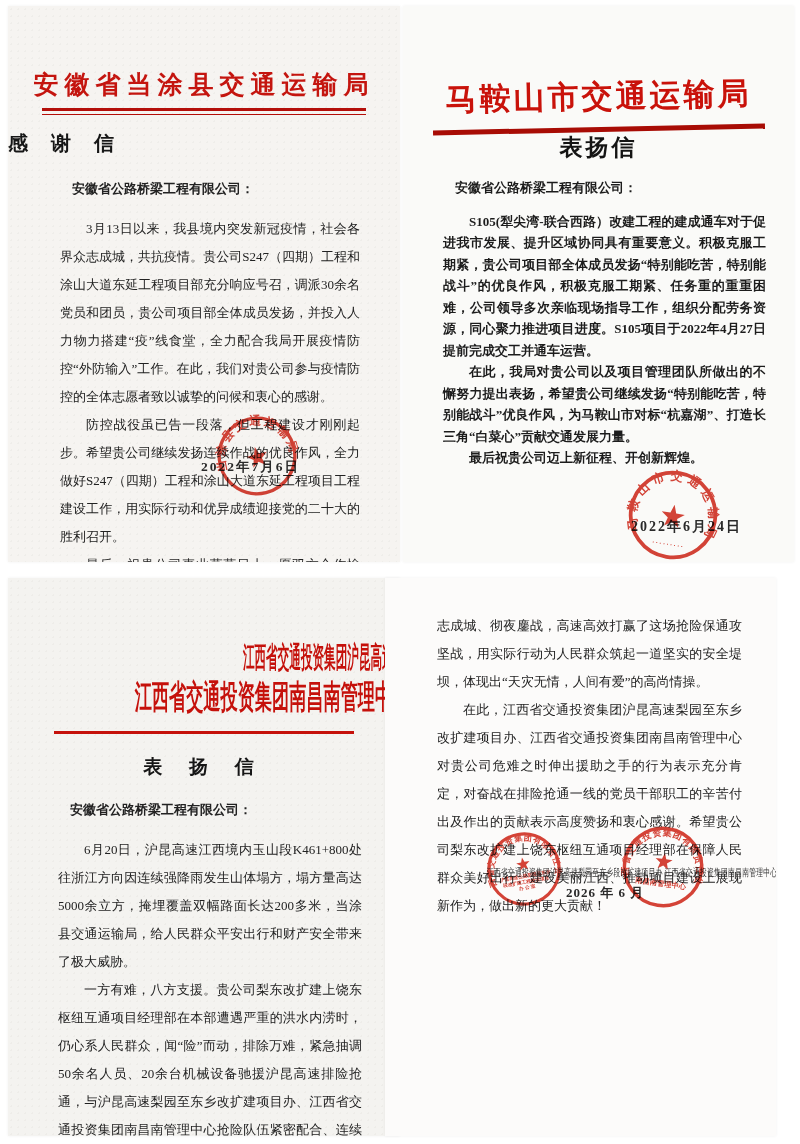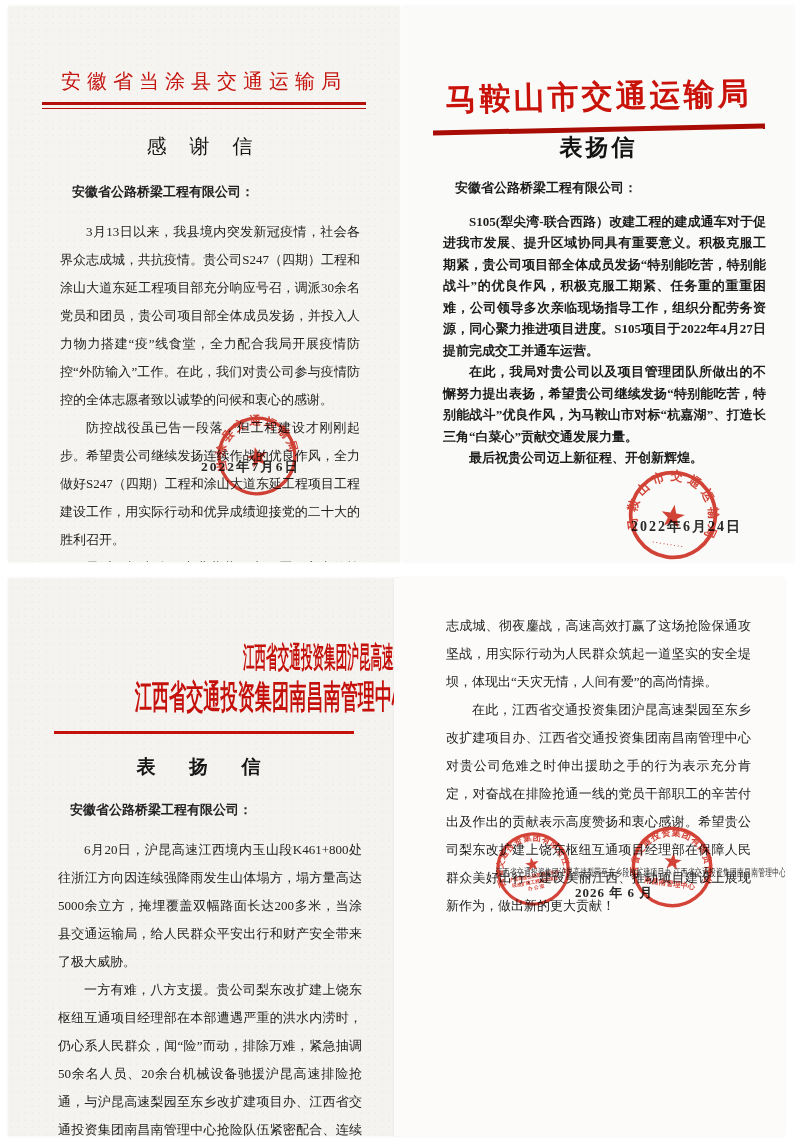--- a/index.html
+++ b/index.html
@@ -2,46 +2,46 @@
 <html><head>
 <meta charset="utf-8">
 <style>
   html,body{margin:0;padding:0;background:#ffffff;}
   body{width:800px;height:1144px;position:relative;font-family:"Liberation Serif","DejaVu Serif",serif;}
   .sheet{position:absolute;inset:0;background:#ffffff;}
   .page{position:absolute;overflow:hidden;box-shadow:0 0 3px rgba(0,0,0,0.06);}
   .page1{left:8px;top:6px;width:392px;height:556px;background:#f6f4f1;}
   .page2{left:403px;top:6px;width:391px;height:556px;background:#fafaf8;}
   .page3{left:8px;top:578px;width:392px;height:558px;background:#f4f3f0;}
-  .page4{left:394px;top:578px;width:391px;height:558px;background:#fcfbfa;}
+  .page4{left:385px;top:578px;width:391px;height:558px;background:#fcfbfa;}
 
   
-  .p1-org{margin-top:62px;font-size:20px;font-weight:normal;letter-spacing:6px;color:#c4150f;text-align:center;white-space:nowrap;}
+  .p1-org{margin-top:62px;font-size:25px;font-weight:bold;letter-spacing:6px;color:#c4150f;text-align:center;white-space:nowrap;}
   .p1-rule{width:324px;margin:7px auto 0;height:3px;border-top:3px solid #b40f0a;border-bottom:1px solid #b40f0a;}
-  .p1-title{margin-top:24px;font-size:20px;font-weight:normal;letter-spacing:9px;color:#161616;text-align:center;}
+  .p1-title{margin-top:15px;font-size:20px;font-weight:bold;letter-spacing:9px;color:#161616;}
   .body-txt{color:#222;font-size:13px;line-height:28px;text-align:justify;}
   .p1-body{margin:18px 40px 0 52px;}
   .salut{text-indent:0;font-weight:600;margin:12px;}
   .para{text-indent:2em;margin:0;}
   .para-noindent{text-indent:0;margin:0;}
 
   
   .p2-org{margin-top:70px;font-size:31px;font-weight:bold;letter-spacing:3px;color:#c9120a;text-align:center;white-space:nowrap;transform:rotate(-1.2deg);}
   .p2-rule{width:332px;margin:9px auto 0;height:5px;background:#a80c05;transform:rotate(-1.2deg);}
   .p2-title{font-size:23px;font-weight:bold;letter-spacing:3px;color:#141414;text-align:center;}
   .p2-body{margin:14px 28px 0 40px;font-size:13px;line-height:21.5px;font-weight:700;color:#1c1c1c;text-align:justify;}
   .p2-body .salut{font-weight:700;}
 
   
   .p3-orgwrap{margin-top:64px;text-align:center;line-height:31px;}
   .p3-org1{display:inline-block;font-family:"Liberation Sans","DejaVu Sans",sans-serif;font-weight:900;font-size:29px;color:#c5110b;white-space:nowrap;transform:scaleX(0.40);transform-origin:center;}
   .p3-org2wrap{text-align:center;line-height:37px;margin-top:1px;}
   .p3-org2{display:inline-block;font-family:"Liberation Sans","DejaVu Sans",sans-serif;font-weight:900;font-size:33px;color:#c5110b;white-space:nowrap;transform:scaleX(0.52);transform-origin:center;}
   .p3-rule{width:300px;margin:10px auto 0;height:3px;background:#c5110b;}
-  .p3-title{margin-top:20px;font-size:19px;font-weight:bold;letter-spacing:11px;color:#161616;text-align:center;font-family:Liberation Mono, monospace;}
+  .p3-title{margin-top:20px;font-size:19px;font-weight:bold;letter-spacing:11px;color:#161616;text-align:center;}
   .p3-body{margin:16px 38px 0 50px;}
 
   
   .p4-body{margin:34px 34px 0 52px;}
 
   
   .stamp{position:absolute;mix-blend-mode:multiply;opacity:0.93;}
   .stamp svg{display:block;width:100%;height:100%;}
   .s1{left:207px;top:408px;width:84px;height:84px;transform:rotate(-14deg);}
   .s2{left:223px;top:462px;width:94px;height:94px;transform:rotate(9deg);}

